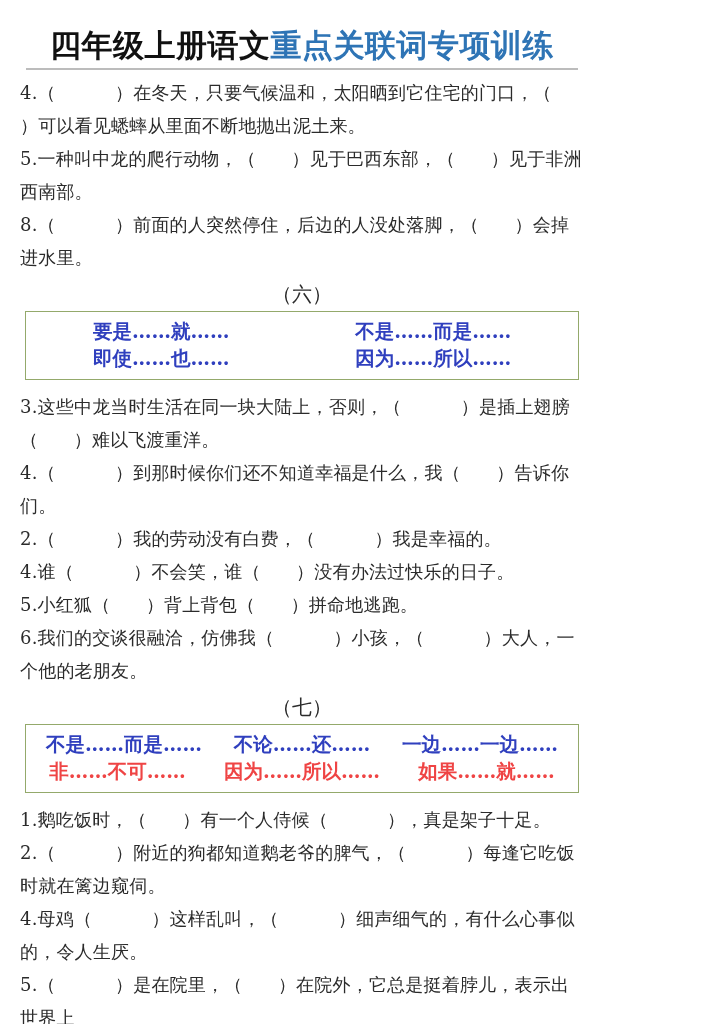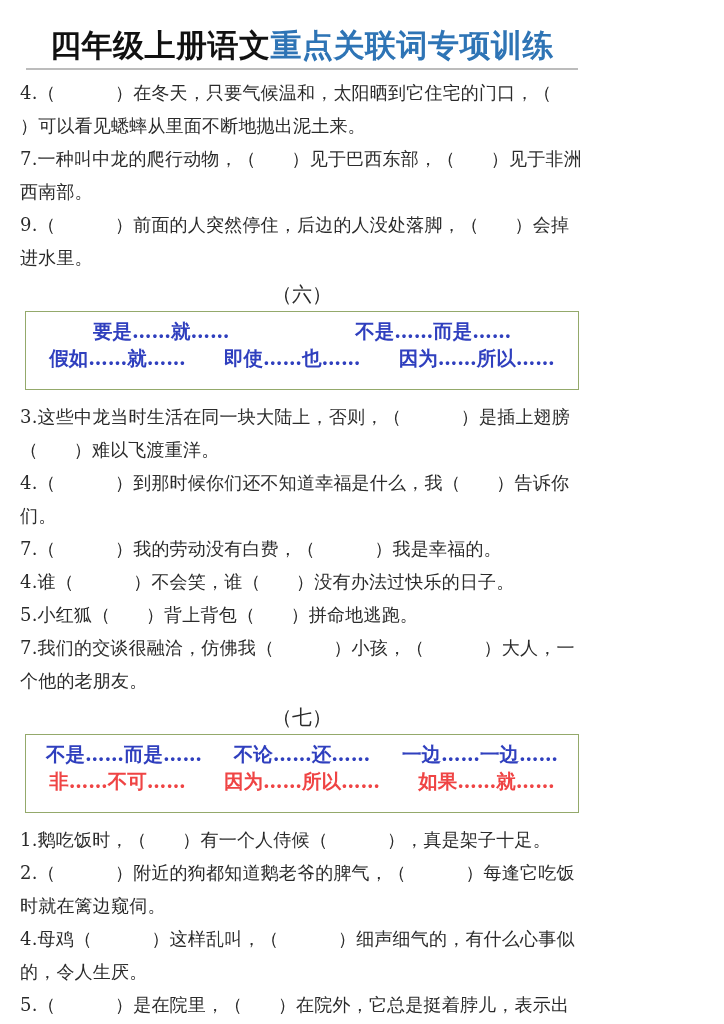--- a/index.html
+++ b/index.html
@@ -72,21 +72,21 @@
     margin: 8px 0 5px 0;
     line-height: 24px;
   }
 
   
   .kw-box {
     margin: 0 auto;
     width: 554px;
     border: 1.6px solid #94a96b;
     box-sizing: border-box;
-    padding: 6px 4px 17px 4px;
+    padding: 6px 4px 7px 4px;
     background: #ffffff;
   }
   .kw-row {
     display: flex;
     justify-content: space-around;
     align-items: baseline;
     font-family: "DejaVu Serif", "Liberation Serif", serif;
     font-size: 19.5px;
     line-height: 27px;
     color: #2f3fbe;
@@ -105,47 +105,46 @@
 
 <div class="page">
 
   <div class="title-wrap">
     <div class="title"><span class="t-black">四年级上册语文</span><span class="t-blue" style="color: rgb(46, 116, 181);">重点关联词专项训练</span></div>
     <div class="title-rule"></div>
   </div>
 
   <div class="body-block">
     <div class="qline">4.（          ）在冬天，只要气候温和，太阳晒到它住宅的门口，（      ）可以看见蟋蟀从里面不断地抛出泥土来。</div>
-    <div class="qline">7.一种叫中龙的爬行动物，（      ）见于巴西东部，（      ）见于非洲西南部。</div>
-    <div class="qline">9.（          ）前面的人突然停住，后边的人没处落脚，（      ）会掉进水里。</div>
+    <div class="qline">5.一种叫中龙的爬行动物，（      ）见于巴西东部，（      ）见于非洲西南部。</div>
+    <div class="qline">8.（          ）前面的人突然停住，后边的人没处落脚，（      ）会掉进水里。</div>
   </div>
 
   <div class="sec-head">（六）</div>
 
   <div class="kw-box" style="border-color: rgb(148, 169, 107);">
     <div class="kw-row" style="color: rgb(47, 63, 190);">
       <span class="kw-cell">要是……就……</span>
       <span class="kw-cell">不是……而是……</span>
     </div>
     <div class="kw-row" style="color: rgb(47, 63, 190);">
-      <span class="kw-cell">假如……就……</span>
       <span class="kw-cell">即使……也……</span>
       <span class="kw-cell">因为……所以……</span>
     </div>
   </div>
 
   <div class="gap-after-box"></div>
 
   <div class="body-block">
     <div class="qline">3.这些中龙当时生活在同一块大陆上，否则，（          ）是插上翅膀（      ）难以飞渡重洋。</div>
     <div class="qline">4.（          ）到那时候你们还不知道幸福是什么，我（      ）告诉你们。</div>
-    <div class="qline">7.（          ）我的劳动没有白费，（          ）我是幸福的。</div>
+    <div class="qline">2.（          ）我的劳动没有白费，（          ）我是幸福的。</div>
     <div class="qline">4.谁（          ）不会笑，谁（      ）没有办法过快乐的日子。</div>
     <div class="qline">5.小红狐（      ）背上背包（      ）拼命地逃跑。</div>
-    <div class="qline">7.我们的交谈很融洽，仿佛我（          ）小孩，（          ）大人，一个他的老朋友。</div>
+    <div class="qline">6.我们的交谈很融洽，仿佛我（          ）小孩，（          ）大人，一个他的老朋友。</div>
   </div>
 
   <div class="sec-head">（七）</div>
 
   <div class="kw-box" style="border-color: rgb(148, 169, 107);">
     <div class="kw-row" style="color: rgb(47, 63, 190);">
       <span class="kw-cell">不是……而是……</span>
       <span class="kw-cell">不论……还……</span>
       <span class="kw-cell">一边……一边……</span>
     </div>

